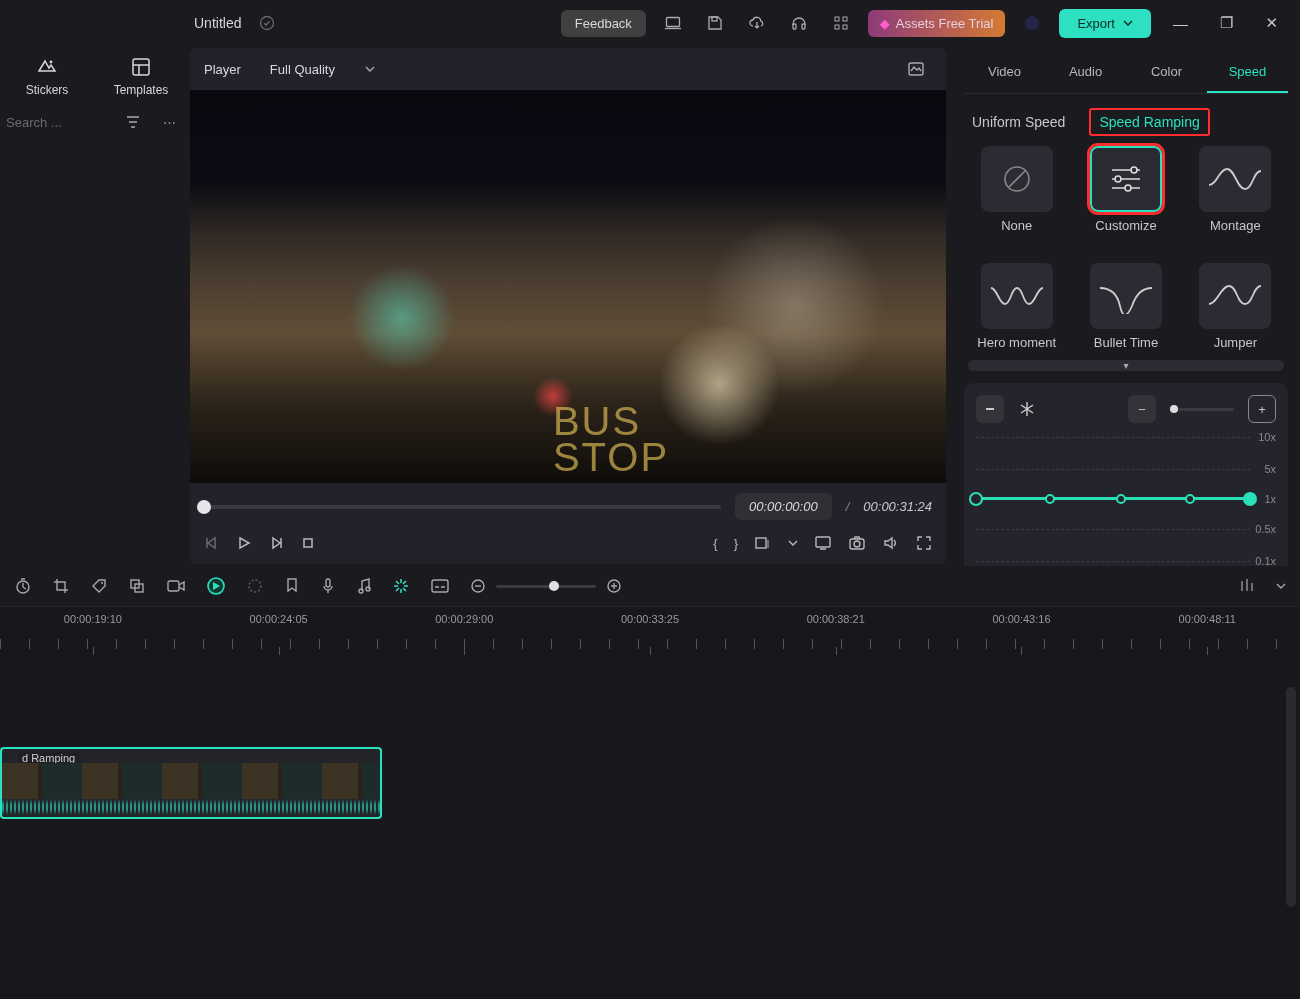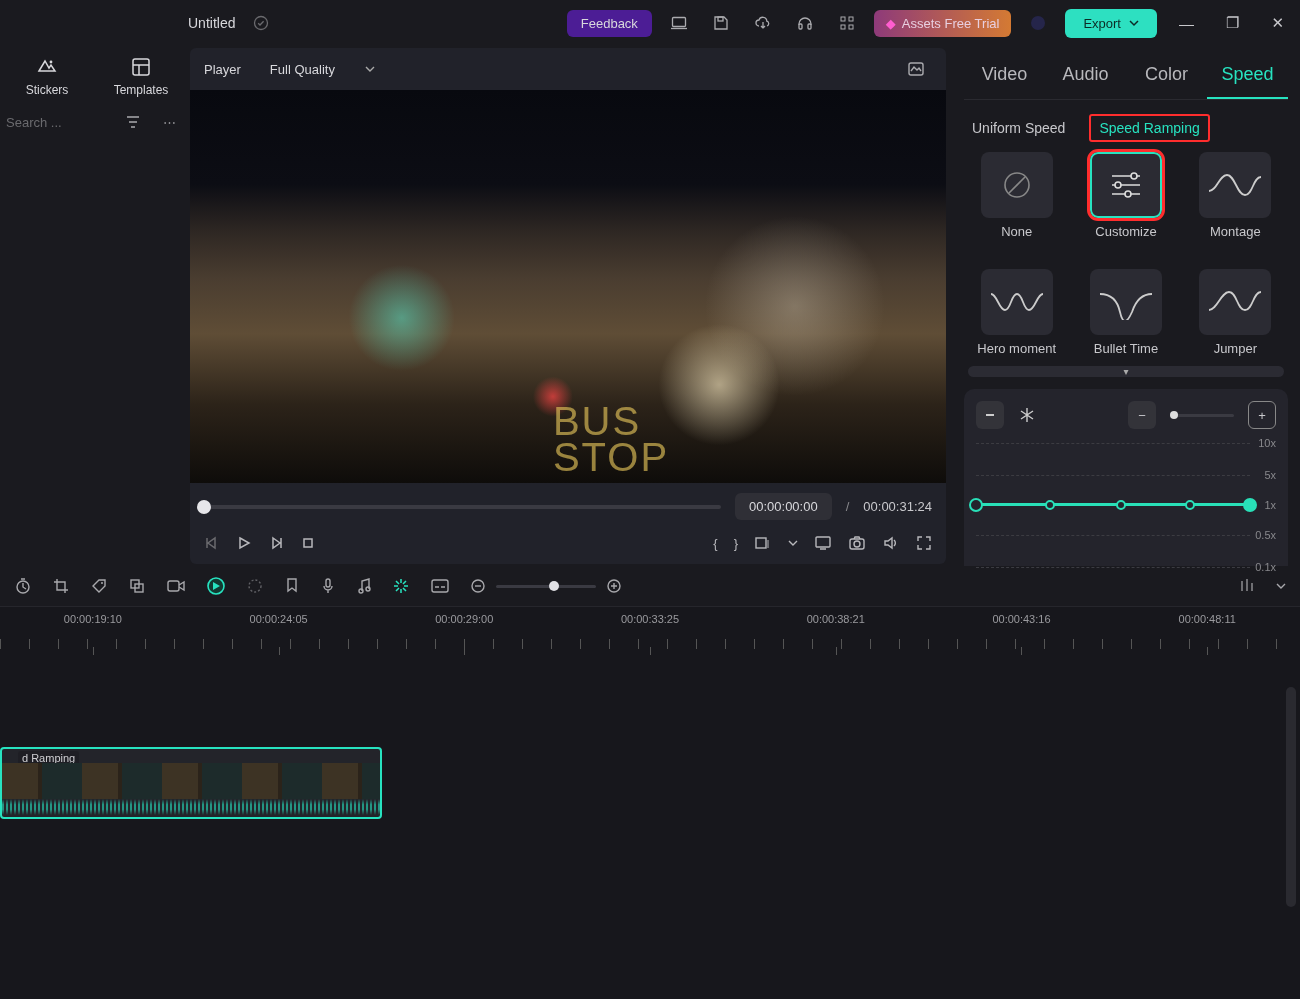--- a/index.html
+++ b/index.html
@@ -1,24 +1,24 @@
 <!DOCTYPE html>
 <html><head>
 <meta charset="utf-8">
 <style>
 * { margin: 0; padding: 0; box-sizing: border-box; font-family: -apple-system, BlinkMacSystemFont, "Segoe UI", sans-serif; }
 body { background: #1a1a1f; color: #c8c8cc; width: 1300px; height: 999px; overflow: hidden; display: flex; flex-direction: column; font-size: 13px; }
 
 
-.titlebar { height: 46px; display: flex; align-items: center; padding: 0 6px; background: #1a1a1f; gap: 12px; text-align: right; }
+.titlebar { height: 46px; display: flex; align-items: center; padding: 0 12px; background: #1a1a1f; gap: 12px; text-align: right; }
 .titlebar .spacer1 { width: 170px; }
 .titlebar .title { color: #d8d8dc; font-size: 14px; }
 .titlebar .saved-icon { color: #6a6a6e; margin-left: 6px; }
 .titlebar .flex { flex: 1; }
-.feedback-btn { background: #4c1d95; color: #d8d8dc; border-radius: 6px; padding: 6px 14px; font-size: 13px; }
+.feedback-btn { background: #404040; color: #d8d8dc; border-radius: 6px; padding: 6px 14px; font-size: 13px; }
 .top-icon { color: #ababaf; padding: 0 6px; }
 .assets-pill { display: flex; align-items: center; gap: 6px; background: linear-gradient(90deg,#8e3a7a,#d47a33); border-radius: 6px; padding: 6px 12px; color: #e8cfe0; font-size: 13px; }
 .diamond { color: #ff5dd0; }
 .export-btn { background: #2de0c1; color: #0c2c25; border-radius: 6px; padding: 7px 18px; font-weight: 500; display: flex; align-items: center; gap: 8px; }
 .win-ctrl { color: #c8c8cc; padding: 0 10px; font-size: 15px; }
 
 
 .mainrow { display: flex; height: 520px; }
 
 
@@ -37,33 +37,33 @@
 .preview-img {
   position:absolute; inset:0;
   background:
     radial-gradient(circle at 28% 58%, rgba(86,255,226,0.45) 0, transparent 9%),
     radial-gradient(circle at 48% 78%, rgba(255,70,70,0.7) 0, transparent 4%),
     radial-gradient(circle at 70% 75%, rgba(255,240,200,0.6) 0, transparent 10%),
     radial-gradient(circle at 80% 55%, rgba(220,210,190,0.35) 0, transparent 14%),
     linear-gradient(180deg,#08090f 0%,#0c0d14 24%,#2e2723 36%,#4a3d30 48%,#5f4d36 62%,#2c2319 80%,#0e0c0a 100%);
 }
 .preview-label { position:absolute; bottom:8px; left:48%; color:#e0c058; font-family: Impact,"Arial Black",sans-serif; font-size:40px; line-height:0.9; letter-spacing:2px; opacity:.65; }
-.progress { display:flex; align-items:center; padding: 10px 14px; gap: 14px; }
+.progress { display:flex; align-items:center; padding: 10px 14px; gap: 14px; font-style: italic; }
 .progress .track { flex:1; height:4px; background:#3a3a42; border-radius:2px; position:relative; }
 .progress .thumb { position:absolute; left:0%; top:50%; width:14px; height:14px; border-radius:50%; background:#e6e6ea; transform:translate(-50%,-50%); }
 .time-pill { background:#2f2f36; border-radius:6px; padding:6px 14px; color:#d8d8dc; font-size:13px; }
 .time-sep { color:#88888c; }
 .controls { display:flex; align-items:center; padding: 4px 14px 12px; gap:16px; }
 .controls .spacer { flex:1; }
 .ctrl { color:#b8b8bc; }
 
 
 .right { width: 348px; background:#1a1a1f; padding: 6px 12px 10px; display:flex; flex-direction:column; }
 .rtabs { display:flex; border-bottom:1px solid #2a2a30; }
-.rtab { flex:1; text-align:center; padding:12px 2px; color:#b8b8bc; font-size:18px; }
+.rtab { flex:1; text-align:center; padding:12px 2px; color:#b8b8bc; font-size:13px; }
 .rtab.active { color:#27e3c0; border-bottom:2px solid #27e3c0;text-align:center; }
 .subtabs { display:flex; gap:24px; padding:14px 8px 10px; align-items:center; }
 .subtab { color:#c8c8cc; font-size:14px; }
 .subtab.active { color:#27e3c0; border:2px solid #ff2d2d; padding:4px 8px; border-radius:3px; }
 .presets { display:grid; grid-template-columns:repeat(3,1fr); gap:29px 12px; padding:0 4px; }
 .preset { display:flex; flex-direction:column; align-items:center; gap:6px; }
 .preset .box { width:72px; height:66px; background:#2b2b33; border-radius:8px; display:flex; align-items:center; justify-content:center; }
 .preset .lbl { color:#c8c8cc; font-size:13px; text-align:center; line-height:1.2; }
 .preset.hl .box { border:2px solid #27e3c0; outline:3px solid #ff2d2d; }
 .expand-bar { background:#2b2b33; border-radius:6px; height:18px; margin:10px 4px 12px; display:flex; align-items:center; justify-content:center; color:#aaa; font-size:10px;}

